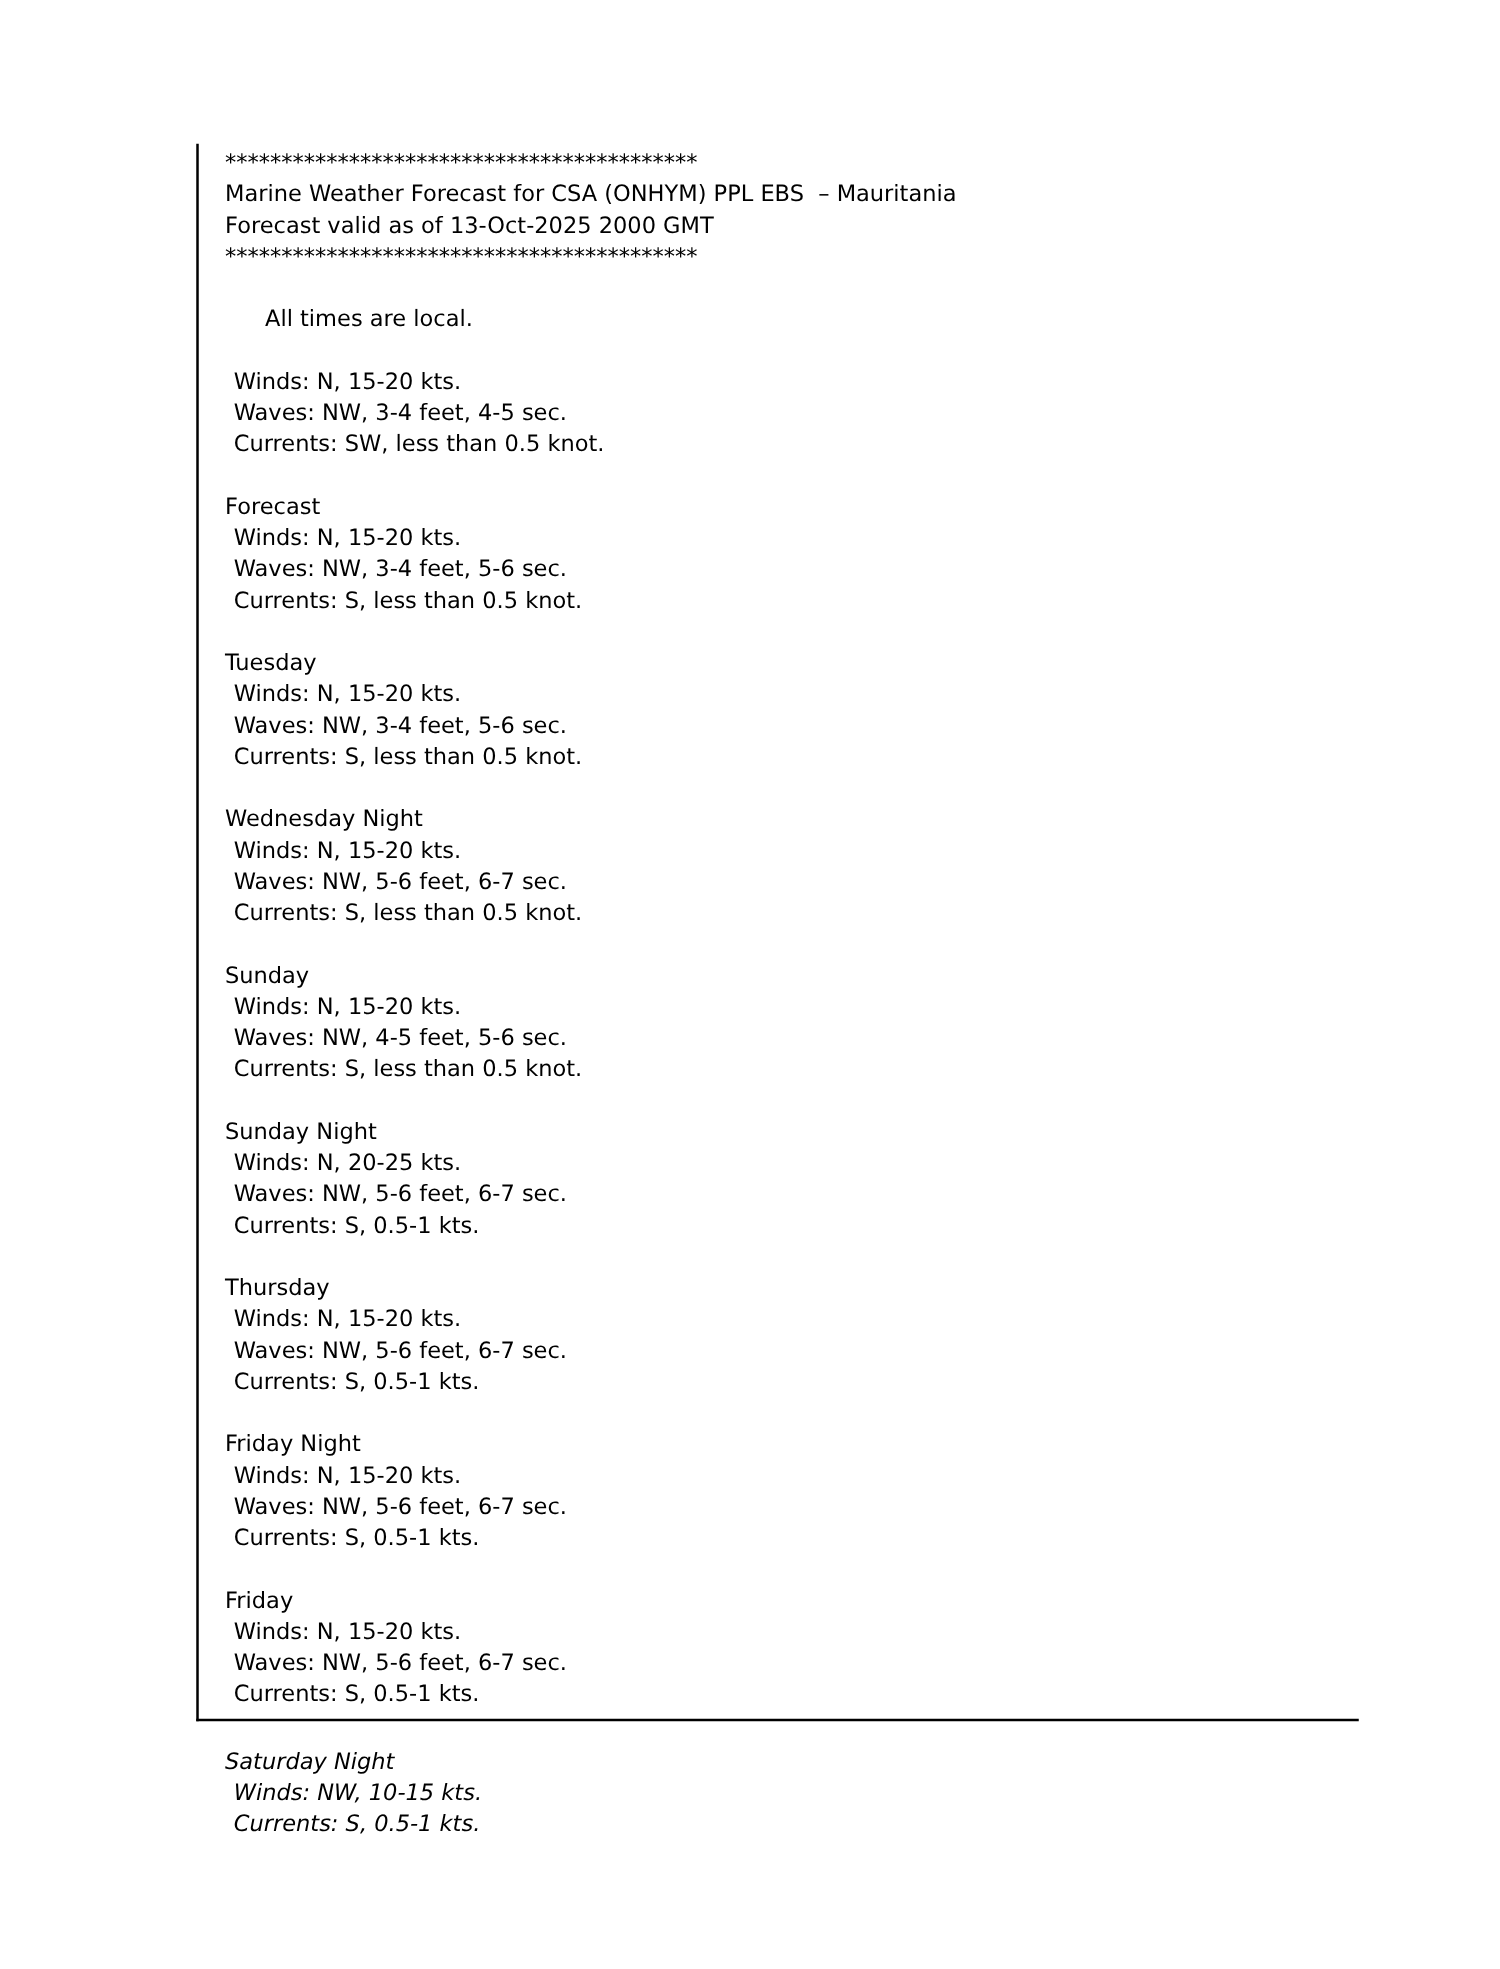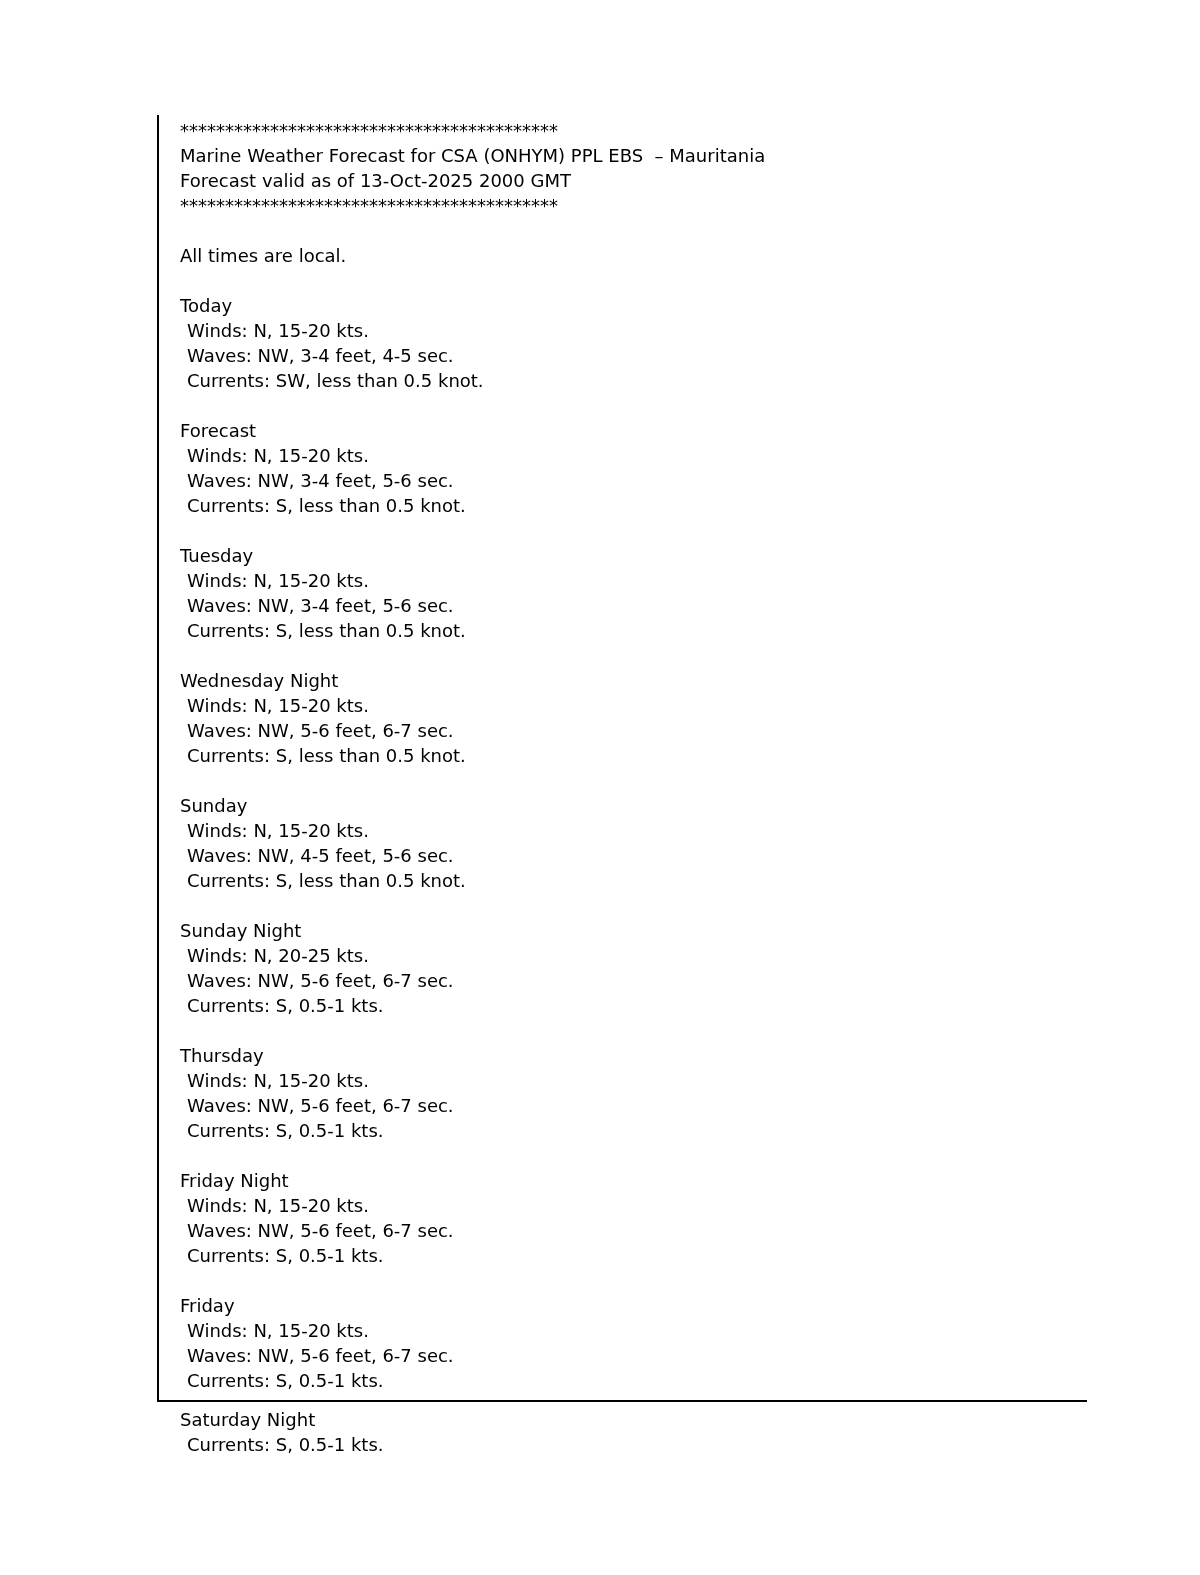--- a/index.html
+++ b/index.html
@@ -36,42 +36,43 @@
     overflow: visible;
   }
   .section {
     margin-top: 25px;
   }
   .detail {
     padding-left: 7px;
   }
   .note-line {
     margin-top: 25px;
+    margin-left: 32px;
   }
   .continued {
     padding-left: 23px;
-    margin-top: 5px;
+    margin-top: 20px;
+    font-style: italic;
   }
 </style>
 </head>
 <body>
 
 <div class="doc-column">
 
   <div class="frame">
 
     <div class="line">******************************************</div>
     <div class="line">Marine Weather Forecast for CSA (ONHYM) PPL EBS  – Mauritania</div>
     <div class="line">Forecast valid as of 13-Oct-2025 2000 GMT</div>
     <div class="line">******************************************</div>
 
     <div class="line note-line">All times are local.</div>
 
     <div class="section">
-      <div class="line">Today</div>
       <div class="line detail">Winds: N, 15-20 kts.</div>
       <div class="line detail">Waves: NW, 3-4 feet, 4-5 sec.</div>
       <div class="line detail">Currents: SW, less than 0.5 knot.</div>
     </div>
 
     <div class="section">
       <div class="line">Forecast</div>
       <div class="line detail">Winds: N, 15-20 kts.</div>
       <div class="line detail">Waves: NW, 3-4 feet, 5-6 sec.</div>
       <div class="line detail">Currents: S, less than 0.5 knot.</div>
@@ -123,16 +124,17 @@
       <div class="line">Friday</div>
       <div class="line detail">Winds: N, 15-20 kts.</div>
       <div class="line detail">Waves: NW, 5-6 feet, 6-7 sec.</div>
       <div class="line detail">Currents: S, 0.5-1 kts.</div>
     </div>
 
   </div>
 
   <div class="continued">
     <div class="line">Saturday Night</div>
+    <div class="line detail">Winds: NW, 10-15 kts.</div>
     <div class="line detail">Currents: S, 0.5-1 kts.</div>
   </div>
 
 </div>
 
 </body></html>

